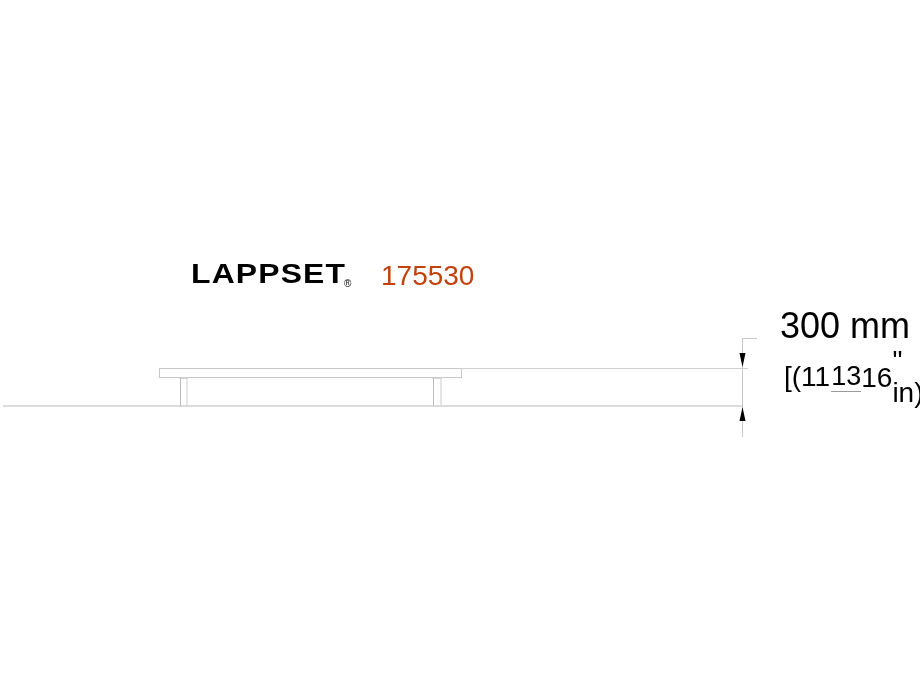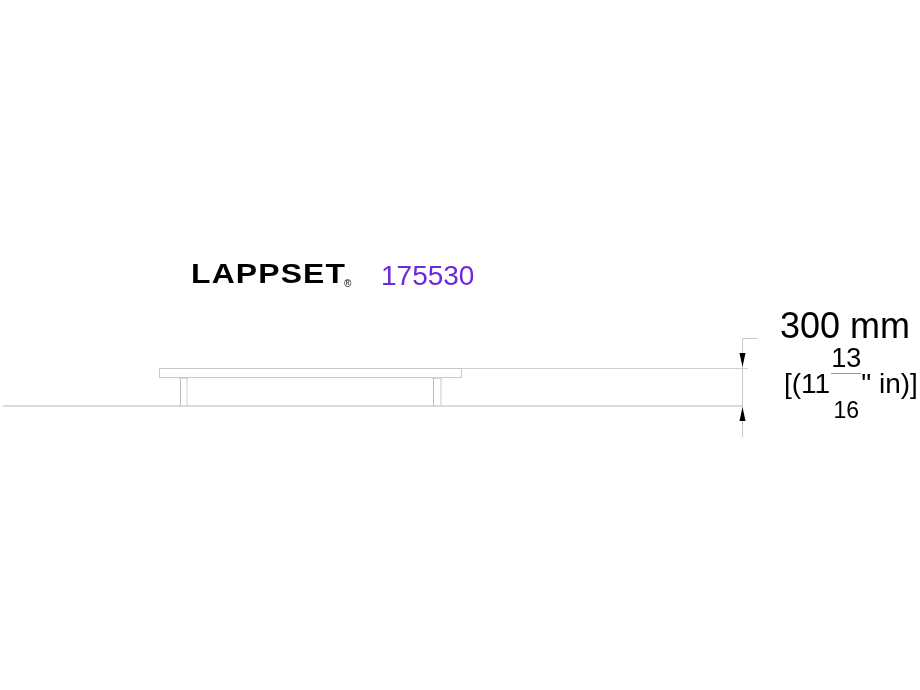--- a/index.html
+++ b/index.html
@@ -1,25 +1,25 @@
 <!DOCTYPE html>
 <html><head>
 <meta charset="utf-8">
 <style>
   html, body { margin: 0; padding: 0; background: #ffffff; }
   body { width: 920px; height: 690px; position: relative; overflow: hidden; font-family: "Liberation Sans", sans-serif; }
   .brand { position: absolute; left: 191px; top: 259px; font-family: "Liberation Sans", sans-serif; font-weight: 900; font-size: 27px; letter-spacing: 1px; color: #000; transform: scaleX(1.18); transform-origin: left top; }
   .reg { position: absolute; left: 344px; top: 278px; font-size: 10px; color: #000; }
-  .product { position: absolute; left: 381px; top: 260px; font-size: 28px; color: #6d28d9; }
+  .product { position: absolute; left: 381px; top: 260px; font-size: 28px; color: #c2410c; }
   svg.drawing { position: absolute; left: 0; top: 0; }
   .dim-mm { position: absolute; left: 780px; top: 305px; font-size: 36px; color: #000; }
   .dim-in { position: absolute; left: 784px; top: 345px; font-size: 28px; color: #000; display: flex; align-items: center; }
-  .frac { display: inline-flex; flex-direction: column; align-items: center; line-height: 1; margin: 0 0 0 1px; gap: 24px; }
+  .frac { display: inline-flex; flex-direction: row; align-items: center; line-height: 1; margin: 0 0 0 1px; }
   .frac .num { font-size: 27px; border-bottom: 1px solid #999; padding-bottom: 1px; }
-  .frac .den { font-size: 23px; padding-top: 1px; }
+  .frac .den { font-size: 28px; padding-top: 1px; }
 </style>
 </head>
 <body>
 
 <div class="brand">LAPPSET</div>
 <div class="reg">®</div>
 <div class="product">175530</div>
 
 <svg class="drawing" width="920" height="690">
 

